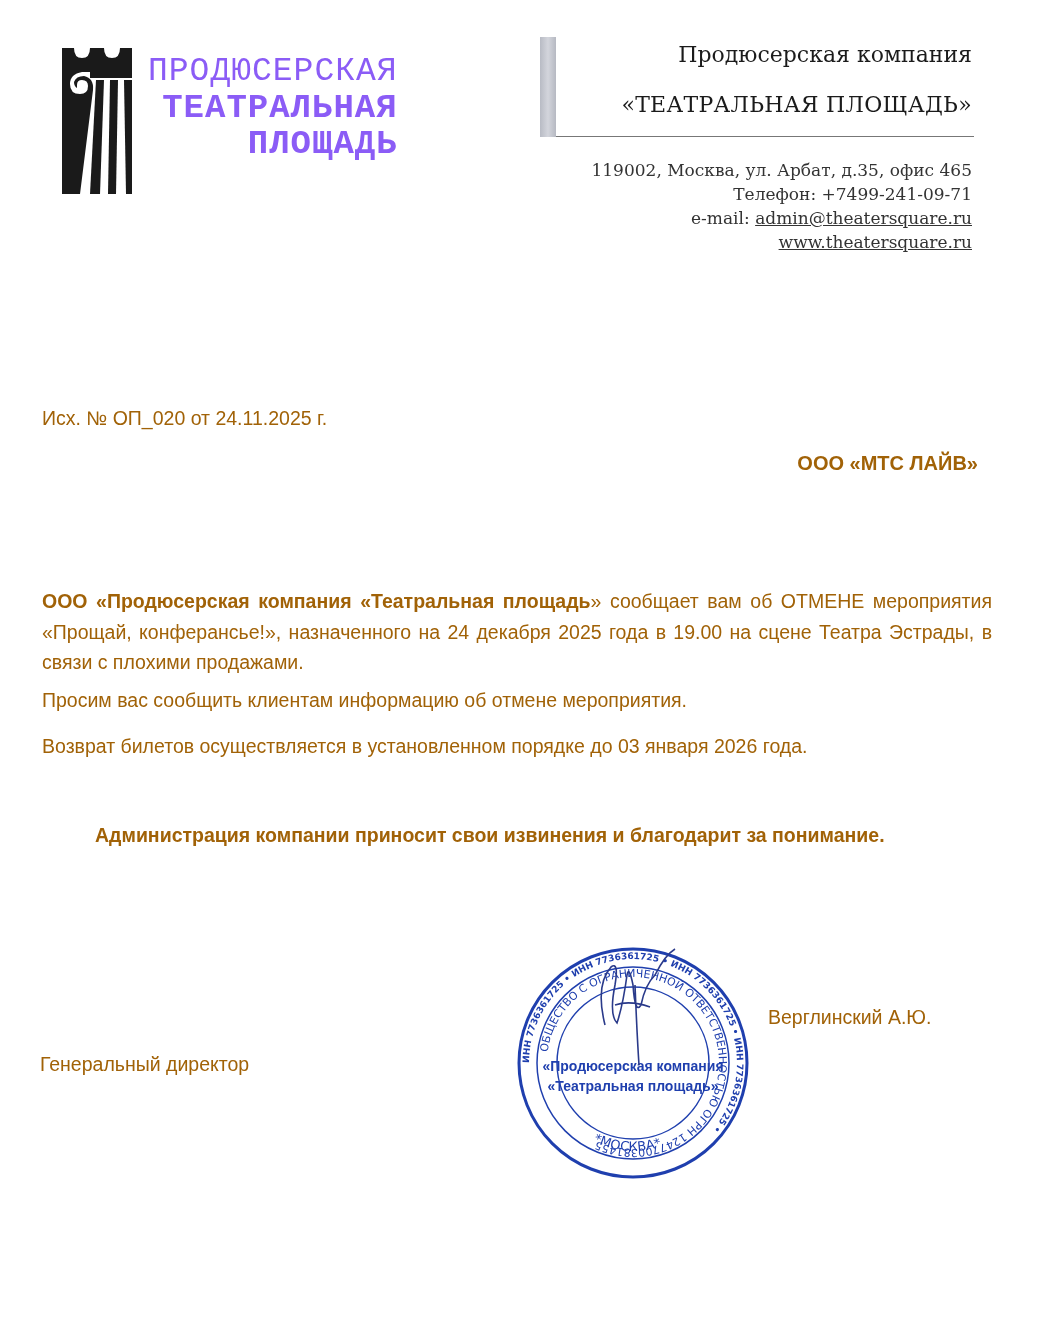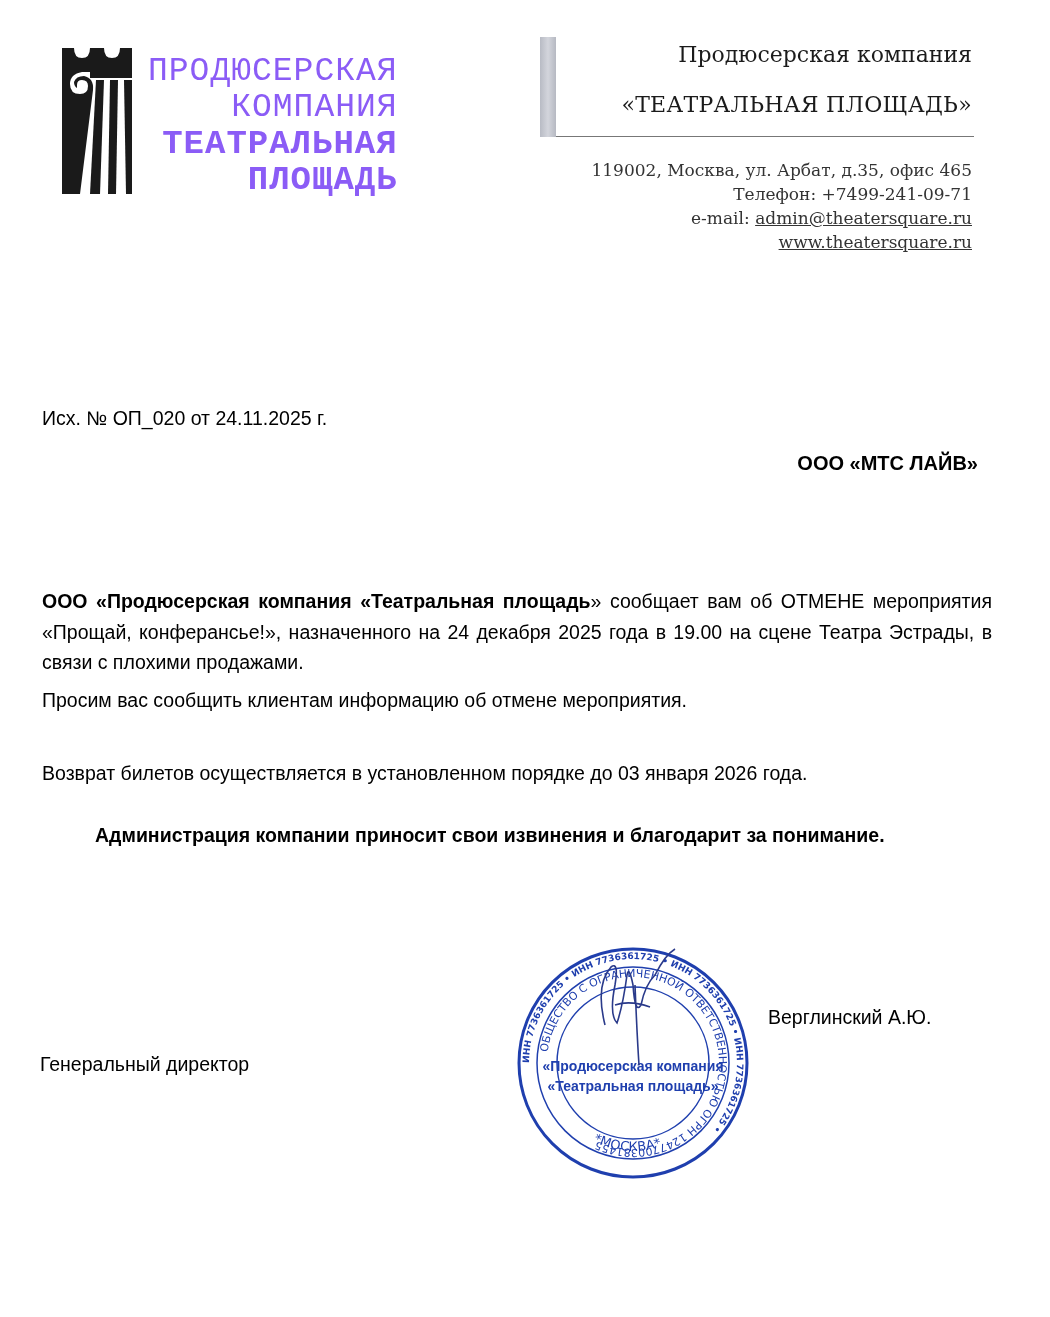--- a/index.html
+++ b/index.html
@@ -15,26 +15,26 @@
 
   
   .hdr-bar { left:540px; top:37px; width:16px; height:100px; background:linear-gradient(90deg,#b8bbc4,#d3d5dc 50%,#b6b9c2); }
   .hdr-rule { left:556px; top:136px; width:418px; height:1px; background:#777; }
   .hdr-title1 { right:78px; top:42px; font-family:"DejaVu Serif", serif; font-size:22px; color:#1b1b1b; }
   .hdr-title2 { right:78px; top:92px; font-family:"DejaVu Serif", serif; font-size:22px; color:#1b1b1b; letter-spacing:0.3px; }
   .hdr-contacts { right:78px; top:158px; text-align:right; font-family:"DejaVu Serif", serif; font-size:17px; line-height:24px; color:#333; }
   .hdr-contacts a { color:#333; text-decoration:underline; }
 
   
-  .doc { font-family:"Liberation Sans", sans-serif; font-size:19.5px; color:#000000; }
+  .doc { font-family:"Liberation Sans", sans-serif; font-size:19.5px; color:#a16207; }
   .ref { left:42px; top:407px; }
   .recipient { right:72px; top:452px; font-weight:bold; font-size:20px; }
   .para1 { left:42px; top:586px; width:950px; line-height:30.5px; text-align:justify; }
   .para2 { left:42px; top:689px; }
-  .para3 { left:42px; top:735px;margin-top:27px; }
+  .para3 { left:42px; top:735px; }
   .closing { left:95px; top:824px;font-weight:bold; }
   .sign-title { left:40px; top:1053px; }
   .sign-name { left:768px; top:1006px; }
 
   
   .stamp { left:515px; top:945px; width:236px; height:236px; }
 </style>
 </head>
 <body>
 
@@ -43,21 +43,20 @@
     <path d="M2 4 L14 4 Q14 14 22 14 Q30 14 30 4 L44 4 Q44 14 52 14 Q60 14 60 4 L72 4 L72 28 L2 28 Z" fill="#1a1a1a"></path>
     <path d="M2 28 L22 28 Q10 30 10 40 Q10 50 20 50 Q28 50 28 42 Q28 36 22 36 Q17 36 17 41 L17 44 Q14 42 14 38 Q16 32 24 32 Q34 34 33 46 L20 150 L2 150 Z" fill="#1a1a1a"></path>
     <path d="M36 36 L44 36 L40 150 L30 150 Z" fill="#1a1a1a"></path>
     <path d="M50 36 L58 36 L56 150 L48 150 Z" fill="#1a1a1a"></path>
     <path d="M64 36 L72 36 L72 150 L66 150 Z" fill="#1a1a1a"></path>
     <rect x="30" y="28" width="42" height="6" fill="#1a1a1a"></rect>
   </svg>
 </div>
 <div class="abs logo-text">
   <div class="logo-line1">ПРОДЮСЕРСКАЯ</div>
-  <div class="logo-line2">КОМПАНИЯ</div>
   <div class="logo-line3">ТЕАТРАЛЬНАЯ</div>
   <div class="logo-line4">ПЛОЩАДЬ</div>
 </div>
 
 <div class="abs hdr-bar"></div>
 <div class="abs hdr-rule"></div>
 <div class="abs hdr-title1">Продюсерская компания</div>
 <div class="abs hdr-title2">«ТЕАТРАЛЬНАЯ ПЛОЩАДЬ»</div>
 <div class="abs hdr-contacts">
   <div>119002, Москва, ул. Арбат, д.35, офис 465</div>

